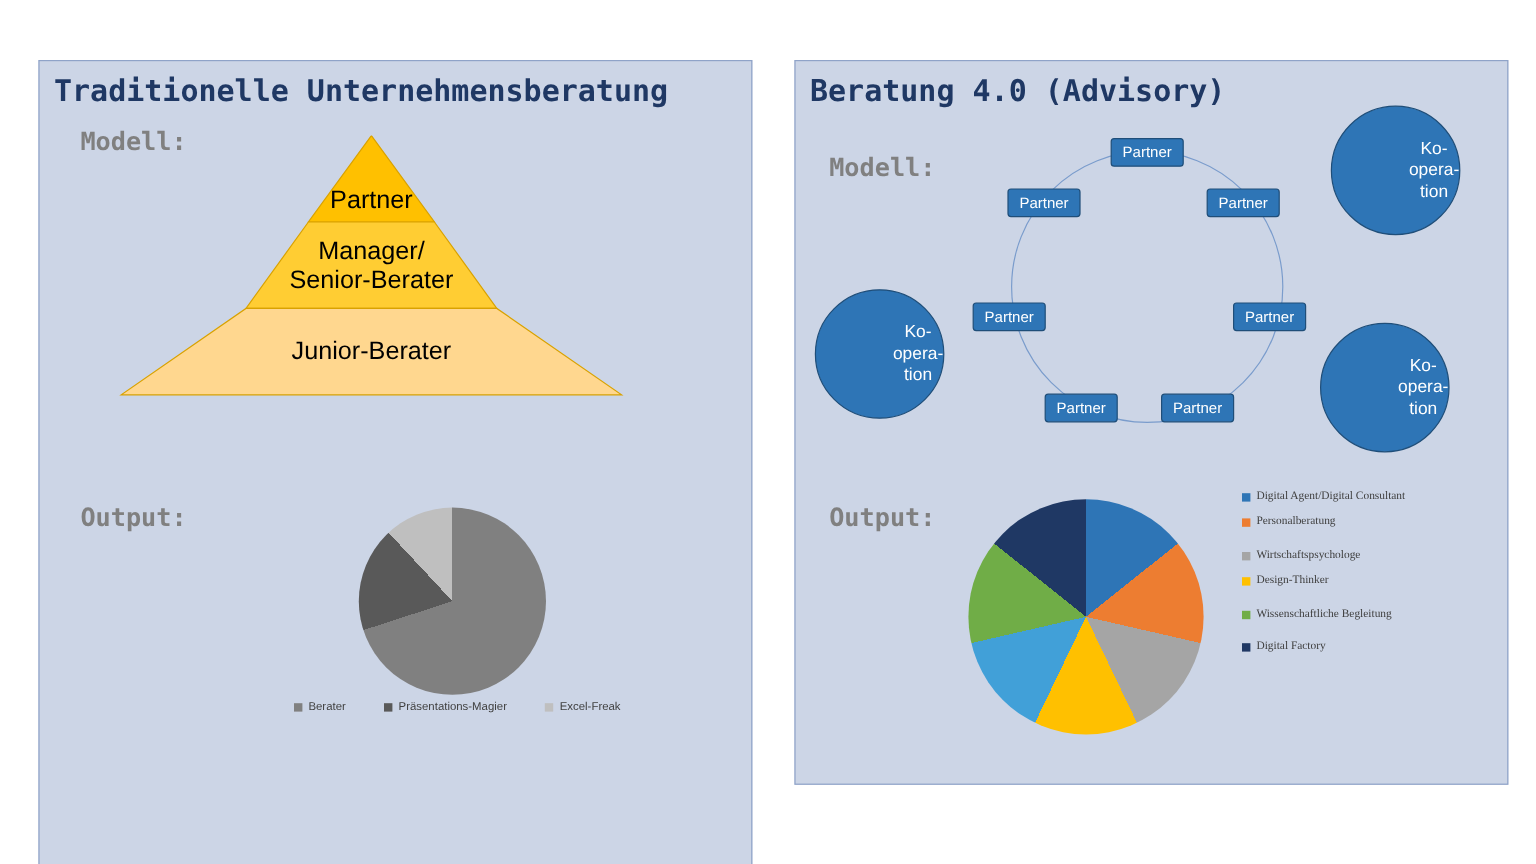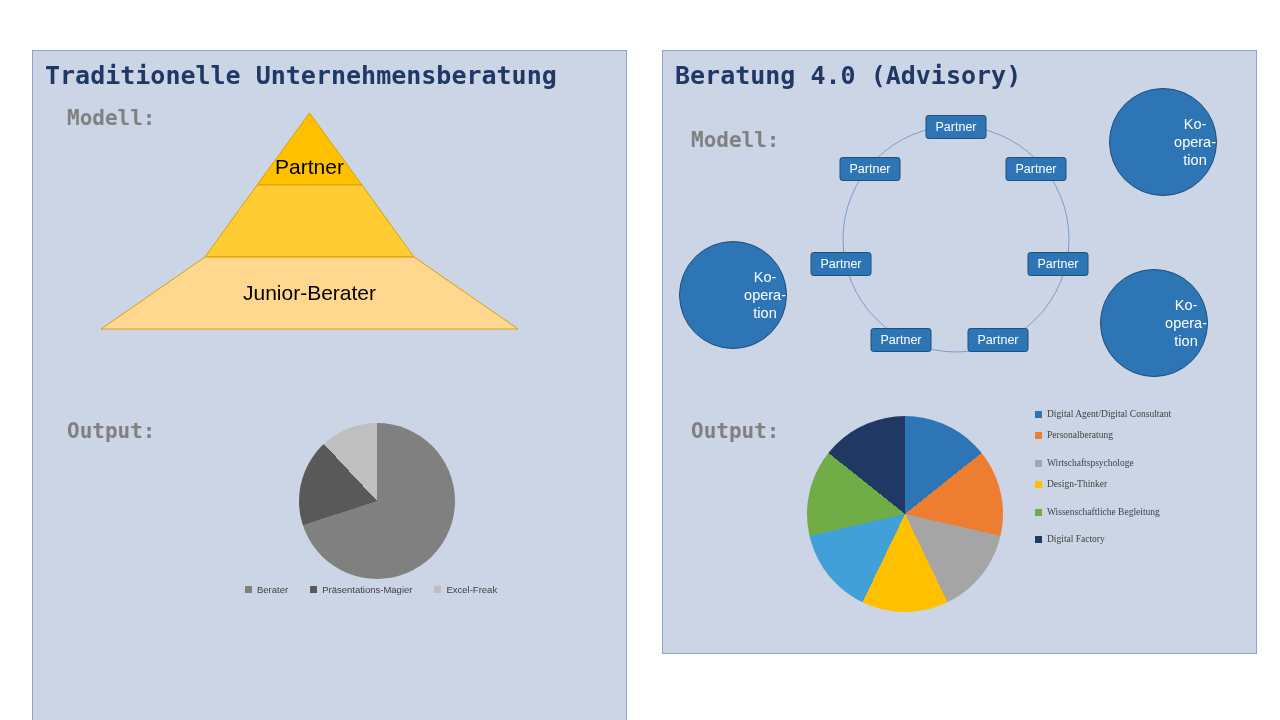--- a/index.html
+++ b/index.html
@@ -95,21 +95,21 @@
     margin-top: 2px;
     margin-right: 5px;
     flex: none;
   }
   .legend-inline {
     position: absolute;
     display: flex;
     align-items: center;
     font-size: 9.5px;
     color: #404040;
-    gap: 11px;
+    gap: 21px;
   }
   .legend-inline .legend-row {
     margin-bottom: 0;
     margin-right: 11px;
     align-items: center;
   }
   .legend-inline .legend-swatch { margin-top: 0; }
 
   
   #partner-circle {
@@ -155,20 +155,24 @@
 
   <div class="section-label" style="left:34px; top:55px;">Modell:</div>
 
   <div id="pyramid-wrap">
     <svg width="425" height="225" viewBox="0 0 425 225">
       <polygon points="212.5,0 265,72 160,72" fill="#ffc000" stroke="#d9a200" stroke-width="1"></polygon>
       <polygon points="160,72 265,72 317,144 108,144" fill="#ffcd33" stroke="#d9a200" stroke-width="1"></polygon>
       <polygon points="108,144 317,144 421,216 4,216" fill="#ffd78f" stroke="#d9a200" stroke-width="1"></polygon>
     </svg>
     <div class="pyr-label" style="top:42px;">Partner</div>
+    <div class="pyr-label" style="top:85px;">
+      <span>Manager/</span><br>
+      <span>Senior-Berater</span>
+    </div>
     <div class="pyr-label" style="top:168px;">Junior-Berater</div>
   </div>
 
   <div class="section-label" style="left:34px; top:368px;">Output:</div>
 
   <div class="pie" id="pie-left" style="left:266px; top:372px; width:156px; height:156px;
               background: conic-gradient(from 0deg, #808080 0deg 252deg, #595959 252deg 317deg, #bfbfbf 317deg 360deg);"></div>
 
   <div class="legend-inline" style="left:212px; top:533px;">
     <div class="legend-row">

